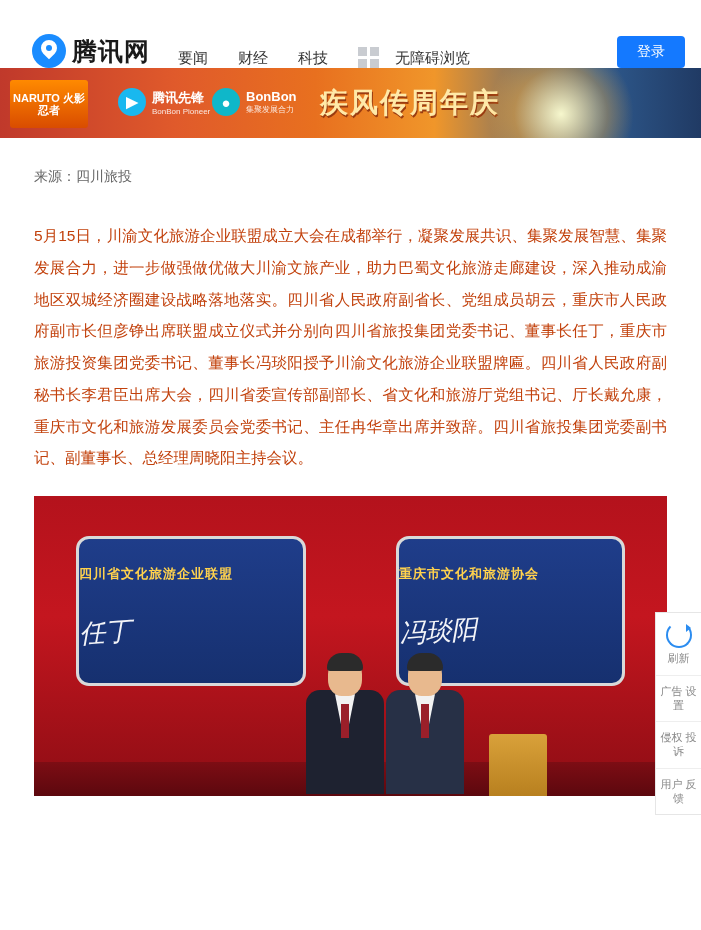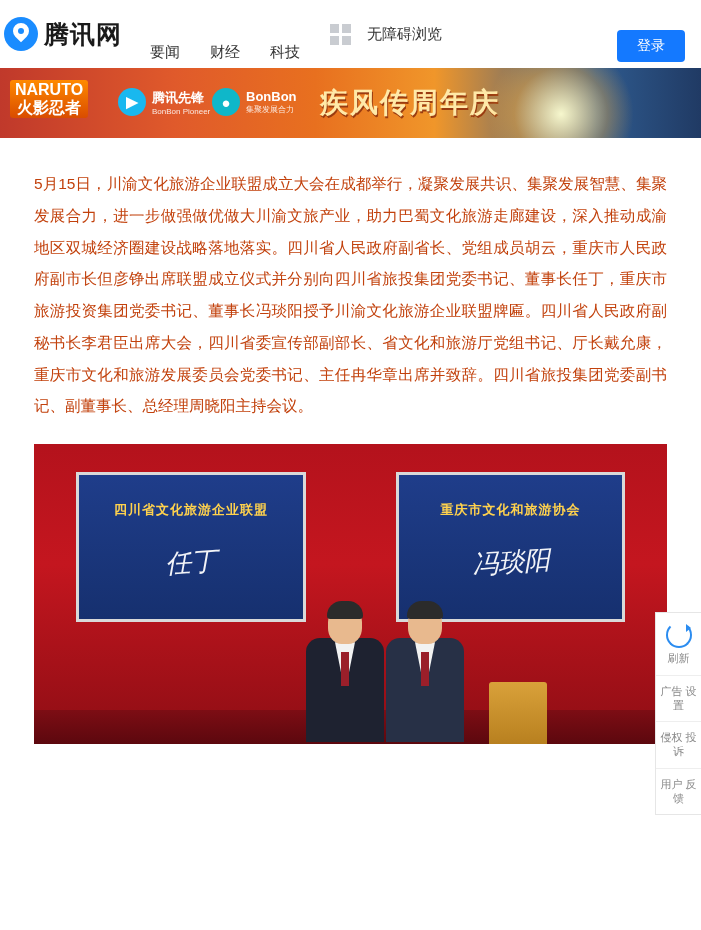--- a/index.html
+++ b/index.html
@@ -13,22 +13,22 @@
     height: 930px;
     overflow: hidden;
     position: relative;
   }
 
   
   .topbar {
     height: 68px;
     background: #ffffff;
     display: flex;
-    align-items: center;
-    padding: 0 4px;
+    align-items: flex-end;
+    padding: 0 32px;
     box-sizing: border-box;
     position: relative;
   }
   .logo {
     display: flex;
     align-items: center;
     gap: 6px;
     margin-right: 28px;
   }
   .logo-mark {
@@ -94,21 +94,21 @@
   }
   .accessible-link {
     font-size: 15px;
     color: #333333;
     cursor: pointer;
     white-space: nowrap;
   }
   .login-btn {
     position: absolute;
     right: 16px;
-    top: 30px;
+    top: 36px;
     width: 68px;
     height: 32px;
     background: #1479ff;
     color: #ffffff;
     font-size: 14px;
     border: none;
     border-radius: 4px;
     cursor: pointer;
   }
 
@@ -117,25 +117,25 @@
     height: 70px;
     position: relative;
     overflow: hidden;
     background: linear-gradient(90deg,#c0392b 0%, #e05a2b 25%, #e8701f 45%, #f0962a 62%, #2f5b8f 85%, #203a64 100%);
   }
   .banner-left {
     position: absolute;
     left: 10px;
     top: 12px;
     width: 78px;
-    height: 38px;
+    height: 48px;
     background: linear-gradient(180deg,#ff8a00,#d94c00);
     border-radius: 3px;
     color: #fff;
-    font-size: 16px;
+    font-size: 11px;
     font-weight: bold;
     display: flex;
     align-items: center;
     justify-content: center;
     text-align: center;
     line-height: 1.1;
   }
   .banner-item {
     position: absolute;
     top: 20px;
@@ -210,28 +210,27 @@
   .photo {
     width: 633px;
     height: 300px;
     margin-top: 6px;
     position: relative;
     overflow: hidden;
     background: linear-gradient(180deg,#b4121c 0%, #c4161f 40%, #8d0d14 100%);
   }
   .photo .screen {
     position: absolute;
-    top: 28px;
+    top: 40px;
     height: 150px;
     background: linear-gradient(180deg,#1f3d8a,#16306f);
     border: 3px solid #d9d9d9;
-    border-radius: 0;
+    border-radius: 13px;
     display: flex;
     flex-direction: column;
-    align-items: center;
     padding-top: 26px;
     box-sizing: border-box;
   }
   .photo .screen.left { left: 42px; width: 230px; }
   .photo .screen.right { right: 42px; width: 229px; }
   .screen-title {
     color: #ffd24d;
     font-size: 13px;
     font-weight: bold;
     letter-spacing: 1px;
@@ -400,20 +399,23 @@
       <span>BonBon</span>
       <span class="banner-sub">集聚发展合力</span>
     </span>
   </div>
 
   <div class="banner-title">疾风传周年庆</div>
   <div class="banner-glow"></div>
 </div>
 
 <div class="article">
+  <div class="source">
+    <span>来源：</span><span>四川旅投</span>
+  </div>
   <p class="body-text">5月15日，川渝文化旅游企业联盟成立大会在成都举行，凝聚发展共识、集聚发展智慧、集聚发展合力，进一步做强做优做大川渝文旅产业，助力巴蜀文化旅游走廊建设，深入推动成渝地区双城经济圈建设战略落地落实。四川省人民政府副省长、党组成员胡云，重庆市人民政府副市长但彦铮出席联盟成立仪式并分别向四川省旅投集团党委书记、董事长任丁，重庆市旅游投资集团党委书记、董事长冯琰阳授予川渝文化旅游企业联盟牌匾。四川省人民政府副秘书长李君臣出席大会，四川省委宣传部副部长、省文化和旅游厅党组书记、厅长戴允康，重庆市文化和旅游发展委员会党委书记、主任冉华章出席并致辞。四川省旅投集团党委副书记、副董事长、总经理周晓阳主持会议。</p>
 
   <div class="photo">
     <div class="screen left">
       <div class="screen-title">四川省文化旅游企业联盟</div>
       <div class="signature">任丁</div>
     </div>
     <div class="screen right">
       <div class="screen-title">重庆市文化和旅游协会</div>
       <div class="signature">冯琰阳</div>

